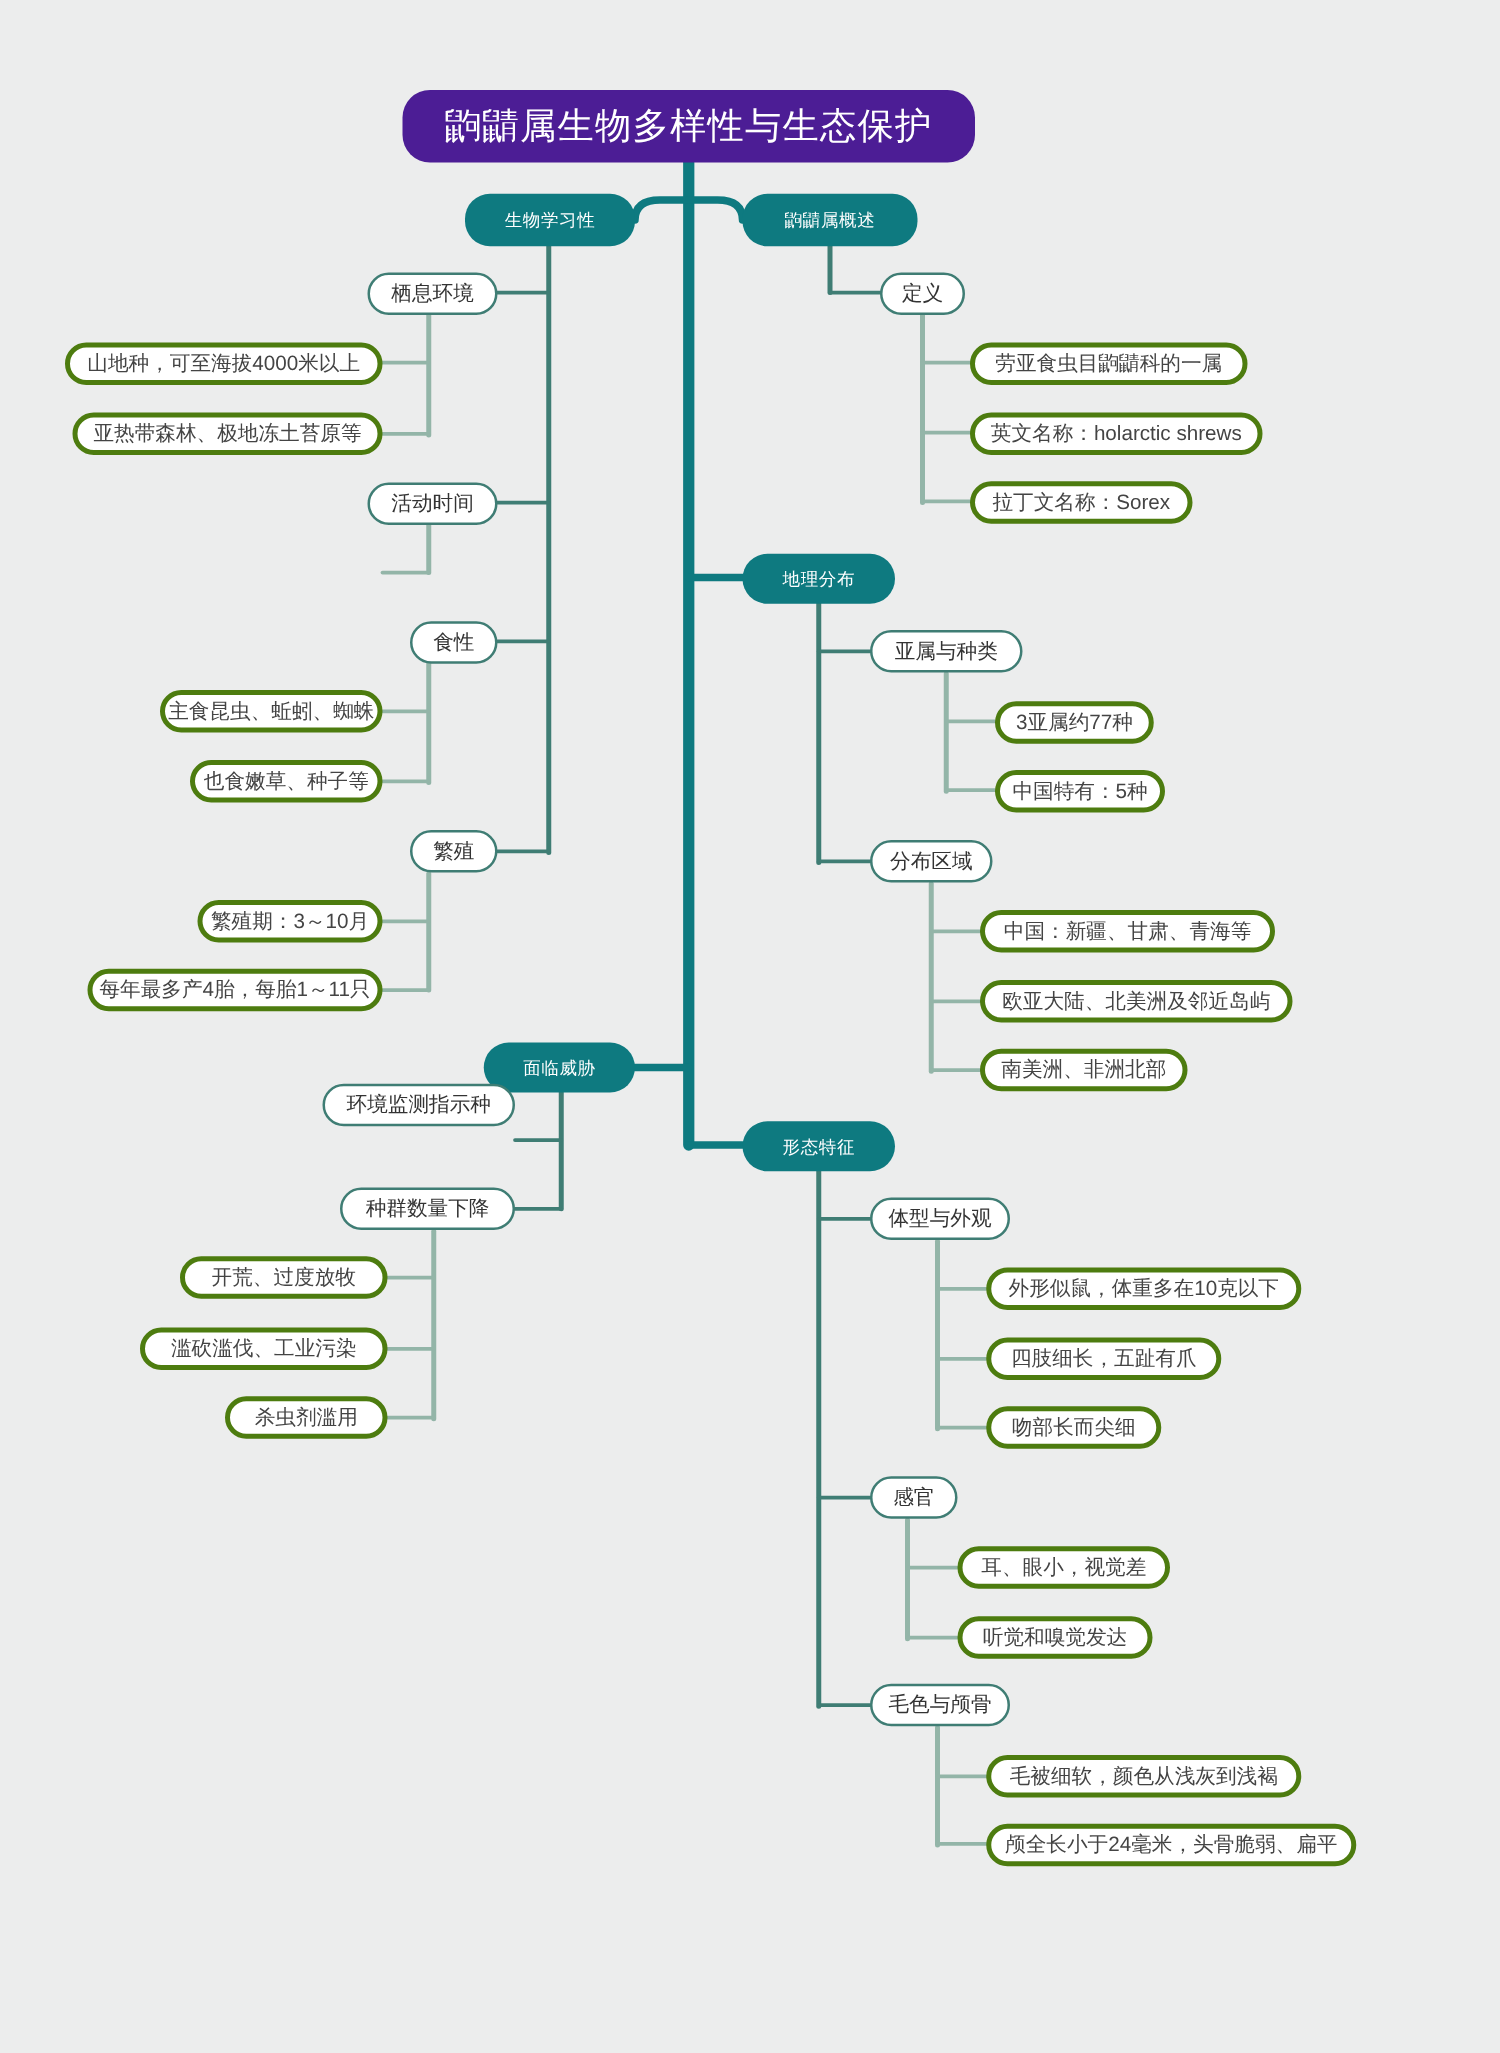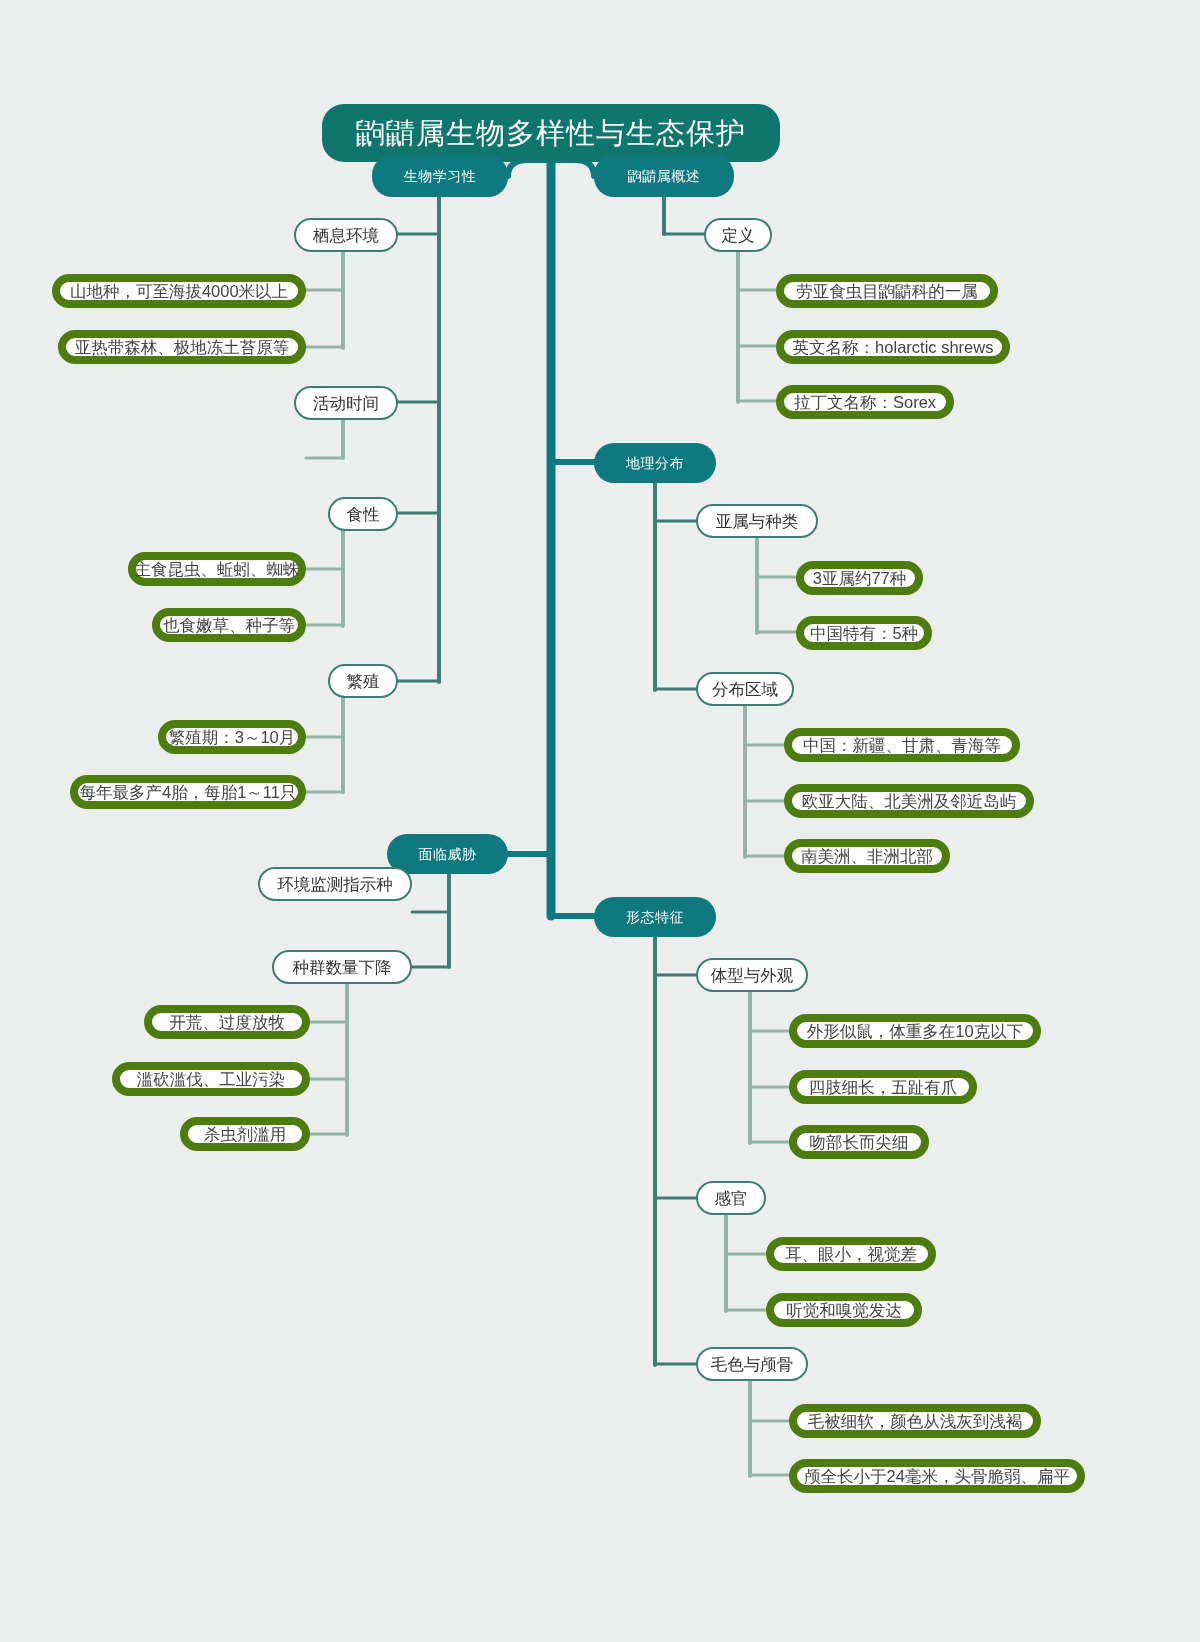--- a/index.html
+++ b/index.html
@@ -29,27 +29,26 @@
     position: absolute;
     box-sizing: border-box;
     display: flex;
     align-items: center;
     justify-content: center;
     white-space: nowrap;
     line-height: 1;
   }
   
   .n-root {
-    background: #0f766e;
+    background: #4c1d95;
     color: #ffffff;
     border-radius: 22px;
     font-size: 29px;
     letter-spacing: 1px;
     padding: 0 26px;
-    margin-top: 32px;
   }
   
   .n-l1 {
     background: #0e7a80;
     color: #ffffff;
     border-radius: 20px;
     font-size: 14px;
     letter-spacing: 0.5px;
     padding: 0 18px;
   }
@@ -59,21 +58,21 @@
     color: #333333;
     border: 2px solid #3f7d74;
     border-radius: 20px;
     font-size: 16.5px;
     padding: 0 16px;
   }
   
   .n-l3 {
     background: #ffffff;
     color: #444444;
-    border: 8px solid #4d7c0f;
+    border: 4px solid #4d7c0f;
     border-radius: 20px;
     font-size: 16.5px;
     padding: 0 16px;
   }
 </style>
 </head>
 <body>
 
 <div id="canvas">
 

